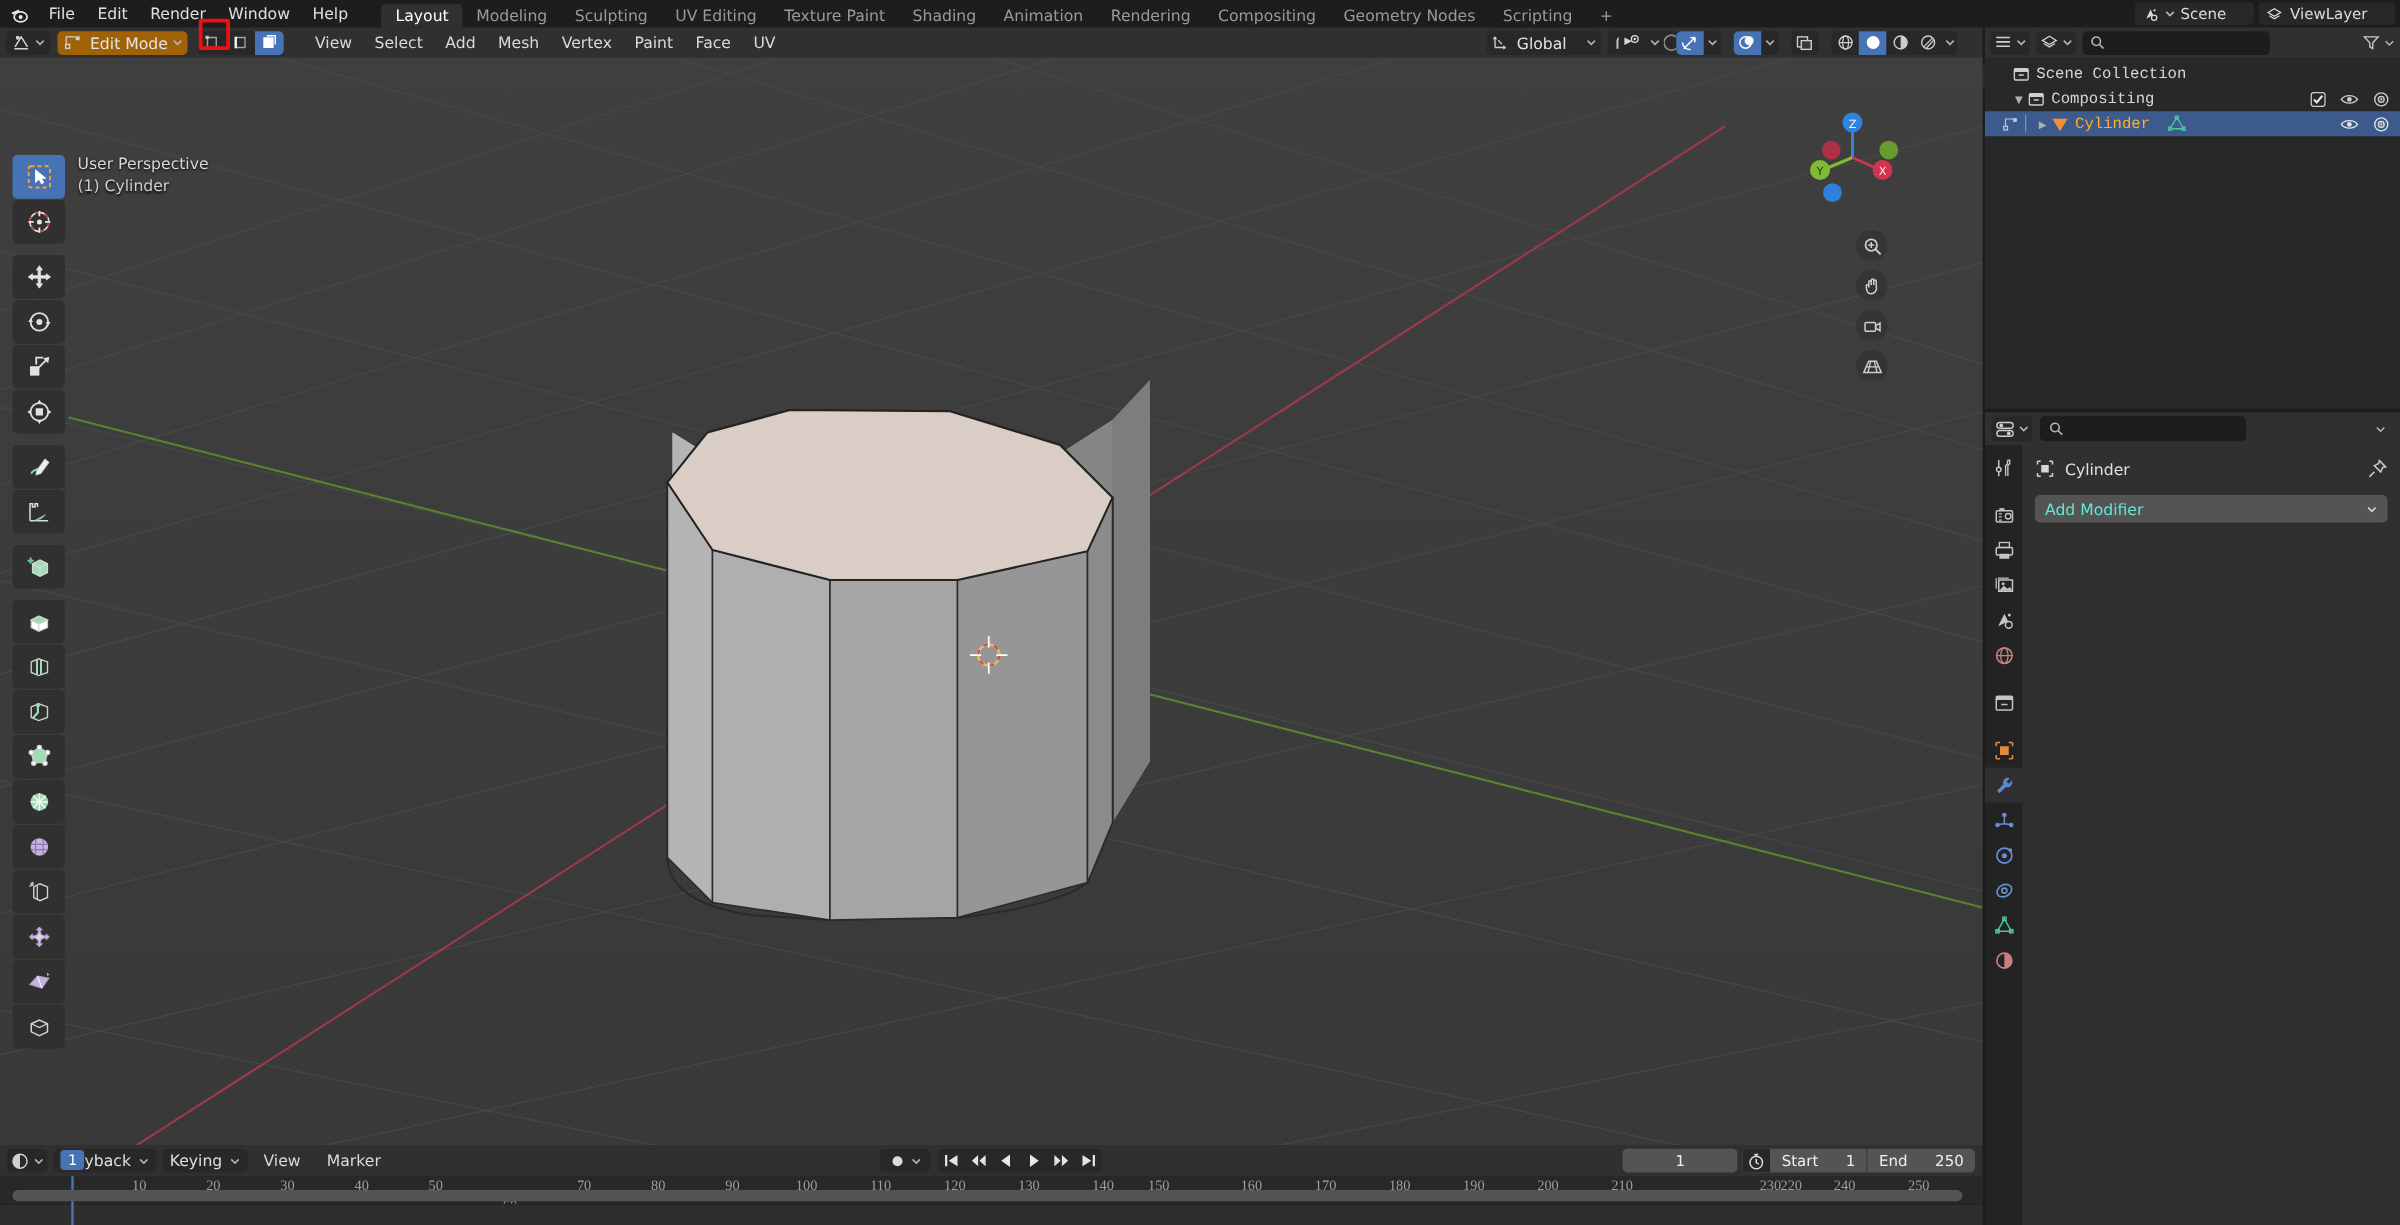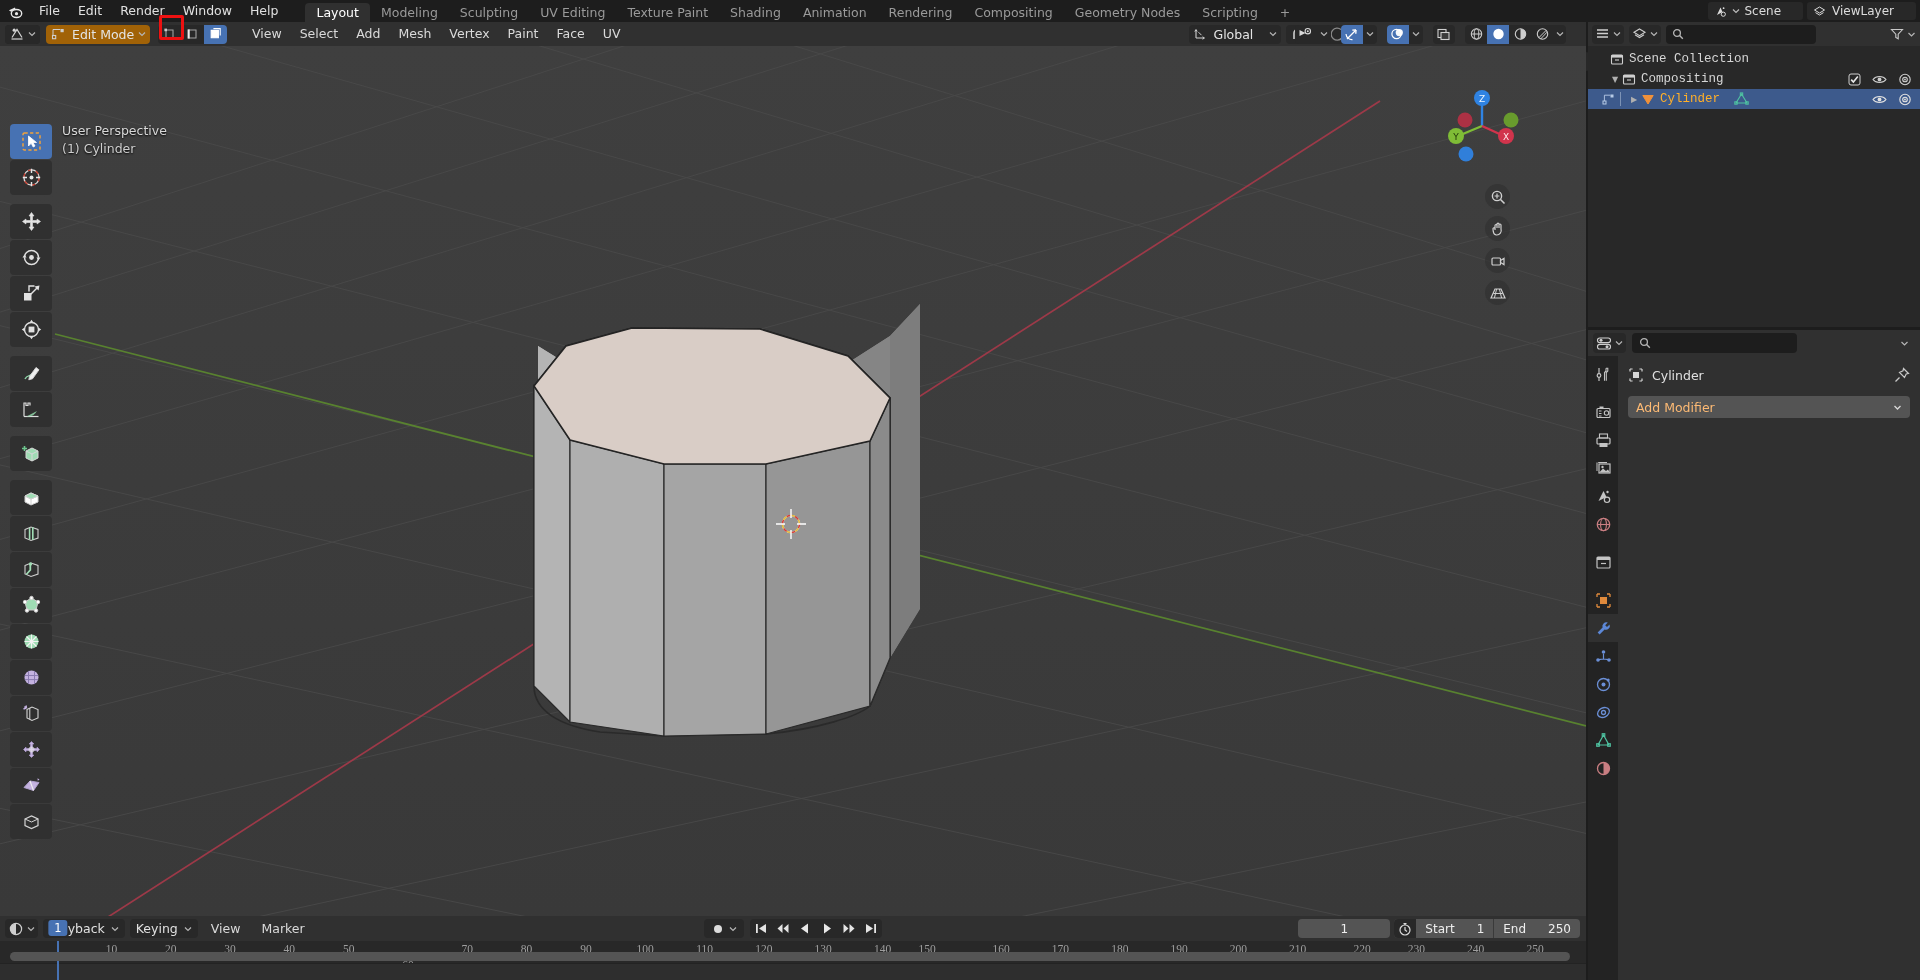--- a/index.html
+++ b/index.html
@@ -156,21 +156,21 @@
   }
   .ptab { width: 30px; height: 28px; display:flex; align-items:center; justify-content:center; }
   .ptab.on { background: #303030; }
   .ptgap { height: 10px; }
   .prop-body { position:absolute; left:30px; top:26px; right:0; bottom:0; background:#303030; padding: 8px 10px; }
   .prop-crumb { display:flex; align-items:center; height: 22px; gap: 8px; }
   .prop-crumb .nm { font-size: 12.5px; color: #e0e0e0; }
   .prop-pin { margin-left:auto; }
   .addmod {
     margin-top: 10px; height: 22px; background: #545454; border-radius: 4px;
-    display:flex; align-items:center; padding: 0 8px; font-size: 12.5px; color: #fdba74;
+    display:flex; align-items:center; padding: 0 8px; font-size: 12.5px; color: #5eead4;
   }
   .addmod .cv { margin-left:auto; }
 
   
   .timeline { position: absolute; left: 0; top: 916px; width: 1586px; height: 64px; background: #282828; }
   .tl-header { height: 25px; background: #303030; display:flex; align-items:center; padding: 0 5px; gap: 5px; position:relative;}
   .tl-edbtn { display:flex;align-items:center;background:#282828;border-radius:4px;height:19px;padding:0 3px;}
   .tl-dd { display:flex;align-items:center;background:#282828;border-radius:4px;height:19px;padding:0 6px;
            font-size:12.5px;color:#e0e0e0; gap:6px;}
   .tl-mi { font-size:12.5px;color:#dadada;padding:0 8px;line-height:19px;}
@@ -1183,21 +1183,21 @@
           <div class="tl-tick" style="left: 1060.46px;">170</div>
           <div class="tl-grid" style="left: 1060.46px; top: 22px; height: 20px;"></div>
           <div class="tl-tick" style="left: 1119.78px;">180</div>
           <div class="tl-grid" style="left: 1119.78px; top: 22px; height: 20px;"></div>
           <div class="tl-tick" style="left: 1179.1px;">190</div>
           <div class="tl-grid" style="left: 1179.1px; top: 22px; height: 20px;"></div>
           <div class="tl-tick" style="left: 1238.41px;">200</div>
           <div class="tl-grid" style="left: 1238.41px; top: 22px; height: 20px;"></div>
           <div class="tl-tick" style="left: 1297.73px;">210</div>
           <div class="tl-grid" style="left: 1297.73px; top: 22px; height: 20px;"></div>
-          <div class="tl-tick" style="left: 1362px;">220</div>
+          <div class="tl-tick" style="left: 1433px;">220</div>
           <div class="tl-grid" style="left: 1357.05px; top: 22px; height: 20px;"></div>
           <div class="tl-tick" style="left: 1416.37px;">230</div>
           <div class="tl-grid" style="left: 1416.37px; top: 22px; height: 20px;"></div>
           <div class="tl-tick" style="left: 1475.68px;">240</div>
           <div class="tl-grid" style="left: 1475.68px; top: 22px; height: 20px;"></div>
           <div class="tl-tick" style="left: 1535px;">250</div>
           <div class="tl-grid" style="left: 1535px; top: 22px; height: 20px;"></div>
         </div>
       <div class="tl-track"></div>
       <div class="playhead" style="left:57px"></div>

